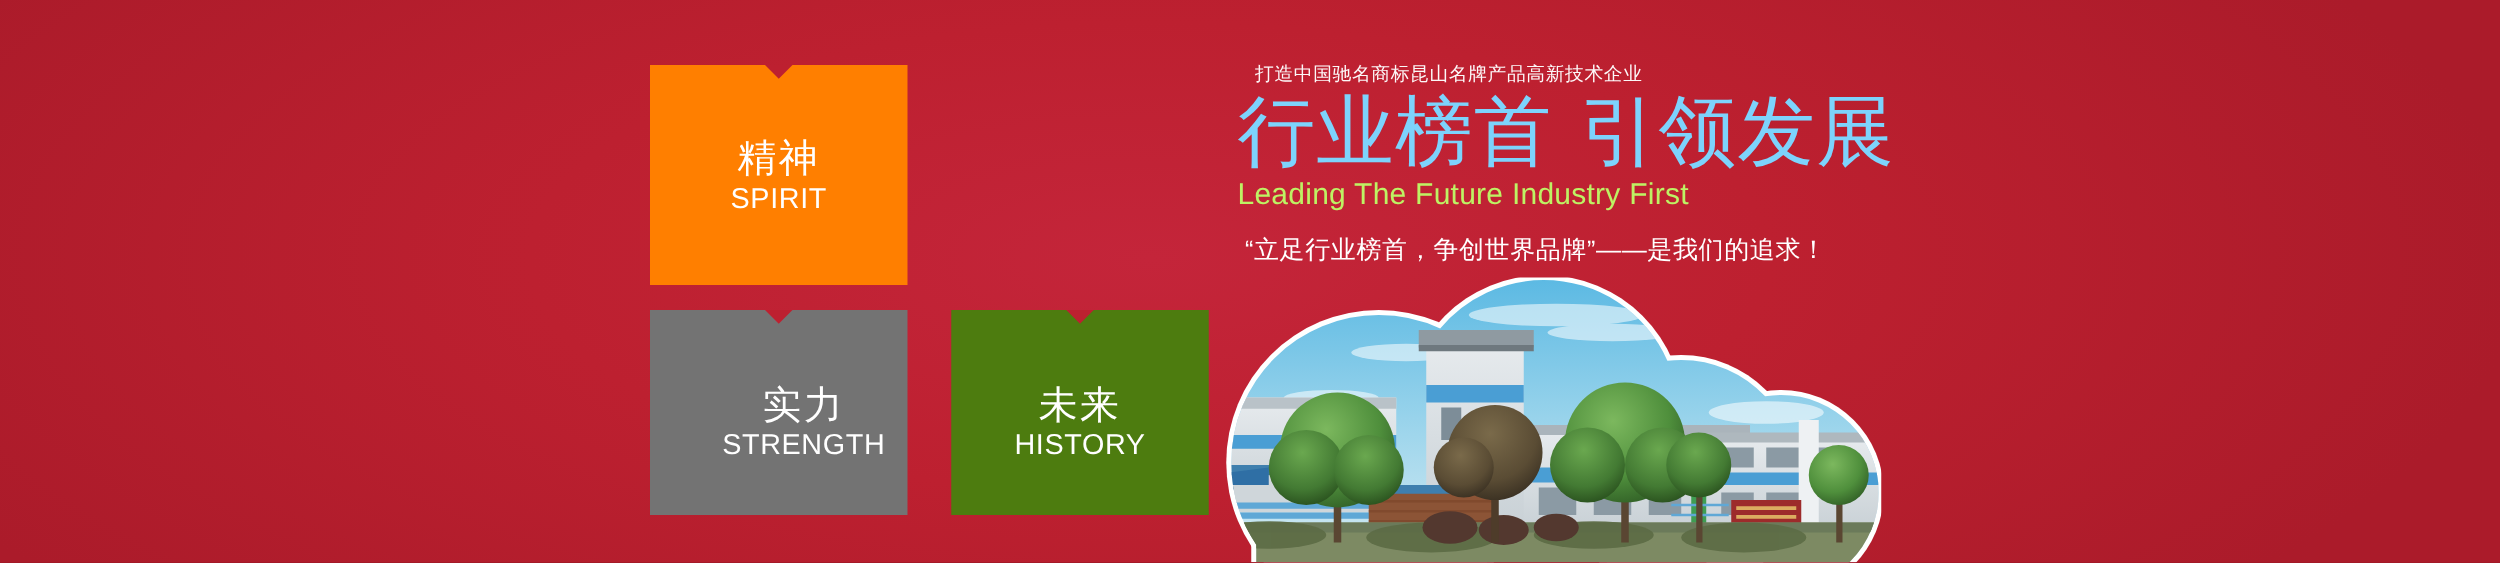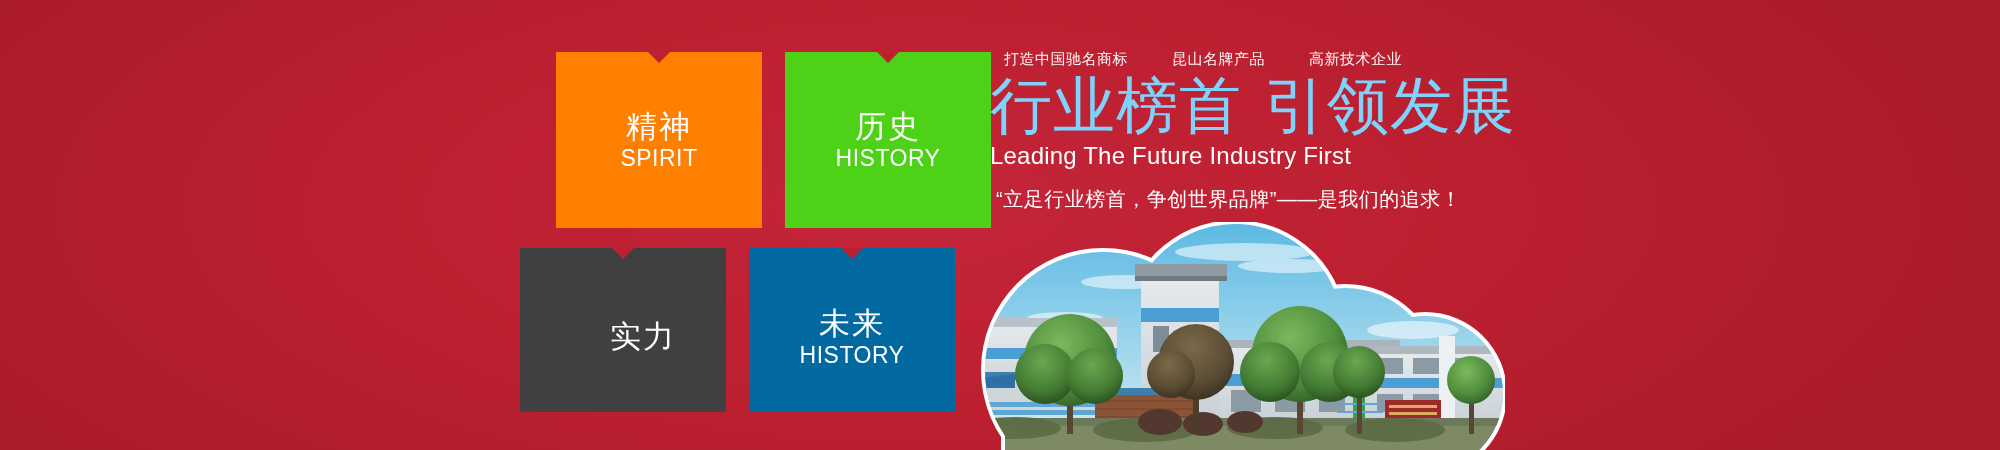--- a/index.html
+++ b/index.html
@@ -28,21 +28,21 @@
   }
   .tile {
     position:absolute;
     width:206px; height:176px;
     display:flex;
     flex-direction:column;
     align-items:center;
     justify-content:center;
     color:#ffffff;
   }
-  .tile.r0 { top:0;margin-left:36px; }
+  .tile.r0 { top:0; }
   .tile.r1 { top:196px; height:164px; }
   .tile.c0 { left:0; }
   .tile.c1 { left:229px; }
 
   
   .notch {
     position:absolute;
     top:0; left:50%;
     transform:translateX(-50%);
     width:0; height:0;
@@ -66,21 +66,20 @@
   .tile.r1 .tile-cn { margin-top:14px; }
 
   
   #copy {
     position:absolute;
     left:990px; top:50px;
     width:520px;
   }
   #taglines {
     display:flex;
-    gap:44px;
     padding-left:14px;
     margin-bottom:4px;
   }
   .tagline {
     font-size:15px;
     color:#ffffff;
     letter-spacing:0.5px;
     white-space:nowrap;
     opacity:0.97;
   }
@@ -89,21 +88,21 @@
     line-height:1.05;
     color:#7dd3fc;
     font-weight:400;
     letter-spacing:1px;
     white-space:nowrap;
     margin-top:2px;
   }
   #headline .gap { display:inline-block; width:22px; }
   #subhead {
     font-size:24px;
-    color:#ffffff;
+    color:#bef264;
     font-weight:400;
     letter-spacing:0.2px;
     margin-top:4px;
     white-space:nowrap;
   }
   #quote {
     font-size:20px;
     color:#ffffff;
     letter-spacing:0.5px;
     margin-top:16px;
@@ -126,32 +125,28 @@
   <div id="bg-gradient"></div>
 
   <div id="tiles">
 
     <div class="tile r0 c0" style="background: rgb(255, 127, 0);">
       <span class="notch"></span>
       <div class="tile-cn">精神</div>
       <div class="tile-en">SPIRIT</div>
     </div>
 
-    <div class="tile r0 c1" style="background: rgb(77, 210, 24);">
-      <span class="notch"></span>
-      <div class="tile-cn">历史</div>
-      <div class="tile-en">HISTORY</div>
-    </div>
-
-    <div class="tile r1 c0" style="background: #404040; padding-left: 40px;">
+
+    <div class="tile r1 c0" style="background: #737373; padding-left: 40px;">
       <span class="notch"></span>
       <div class="tile-cn">实力</div>
-    </div>
-
-    <div class="tile r1 c1" style="background: #0369a1;">
+      <div class="tile-en">STRENGTH</div>
+    </div>
+
+    <div class="tile r1 c1" style="background: #4d7c0f; margin-left: 12px;">
       <span class="notch"></span>
       <div class="tile-cn">未来</div>
       <div class="tile-en">HISTORY</div>
     </div>
 
   </div>
 
   <div id="copy">
 
     <div id="taglines">

